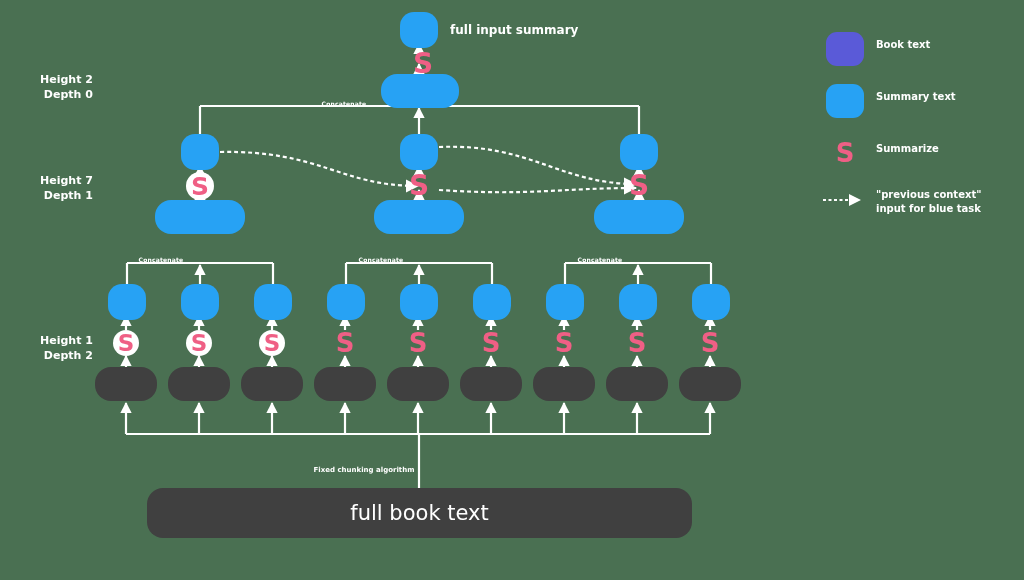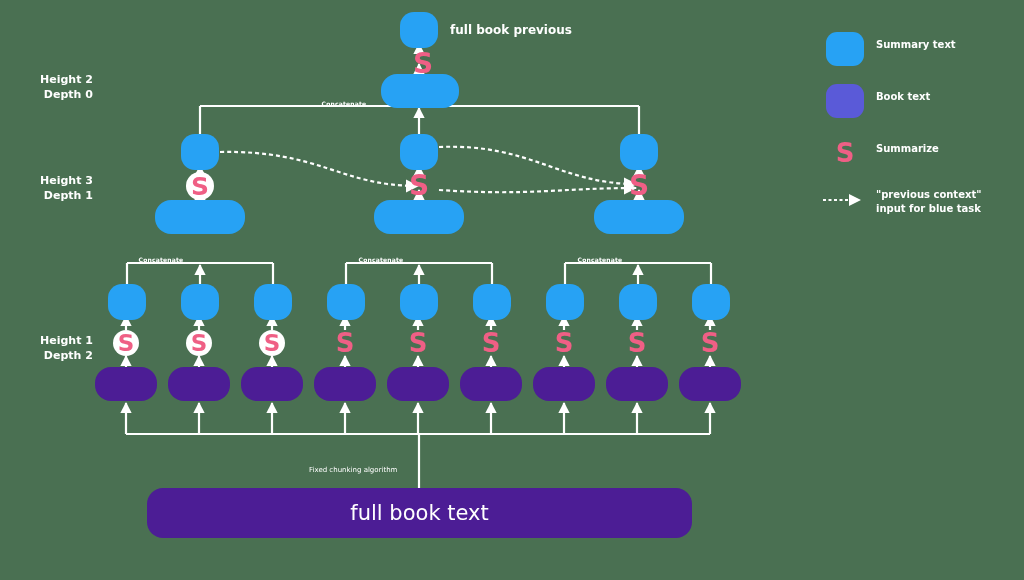--- a/index.html
+++ b/index.html
@@ -30,21 +30,21 @@
   
   .node {
     position: absolute;
     box-sizing: border-box;
   }
   .node-summary {
     background: #27a2f4;
     border-radius: 14px;
   }
   .node-book {
-    background: #4c1d95;
+    background: #404040;
     border-radius: 14px;
   }
   .node-wide {
     border-radius: 16px;
   }
 
   
   .sbadge {
     position: absolute;
     display: flex;
@@ -76,22 +76,22 @@
     font-size: 6px;
     font-weight: bold;
     text-align: center;
     letter-spacing: .2px;
     z-index: 7;
   }
   .chunk-label {
     position: absolute;
     color: #ffffff;
     font-size: 7px;
-    font-weight: normal;
-    text-align: left;
+    font-weight: bold;
+    text-align: center;
     z-index: 7;
   }
   .top-caption {
     position: absolute;
     color: #ffffff;
     font-size: 12px;
     font-weight: bold;
   }
   .bookbar-text {
     position: absolute;
@@ -243,25 +243,25 @@
       <line x1="710" y1="434" x2="710" y2="403" marker-end="url(#arrowhead-sm)"></line>
     </g>
 
     <g stroke="#ffffff" fill="none" stroke-width="2.2" stroke-dasharray="4 3">
       <path d="M220,152 C320,150 340,186 418,186" marker-end="url(#arrowhead)"></path>
       <path d="M439,147 C530,143 560,184 636,184" marker-end="url(#arrowhead)"></path>
       <path d="M439,190 C530,196 560,188 636,188" marker-end="url(#arrowhead)"></path>
     </g>
   </svg>
 
-  <div class="top-caption" style="left:450px; top:23px;">full book previous</div>
+  <div class="top-caption" style="left:450px; top:23px;">full input summary</div>
 
   <div class="lvl-label" style="left:40px; top:73px;">Height 2
 Depth 0</div>
-  <div class="lvl-label" style="left:40px; top:174px;">Height 3
+  <div class="lvl-label" style="left:40px; top:174px;">Height 7
 Depth 1</div>
   <div class="lvl-label" style="left:40px; top:334px;">Height 1
 Depth 2</div>
 
   <div class="concat-label" style="left:304px; top:100px; width:80px;">Concatenate</div>
   <div class="concat-label" style="left:121px; top:256px; width:80px;">Concatenate</div>
   <div class="concat-label" style="left:341px; top:256px; width:80px;">Concatenate</div>
   <div class="concat-label" style="left:560px; top:256px; width:80px;">Concatenate</div>
 
   <div class="chunk-label" style="left:309px; top:466px; width:110px;">Fixed chunking algorithm</div>
@@ -316,33 +316,33 @@
 
   <div class="node node-summary" style="left:692px; top:284px; width:38px; height:36px;"></div>
   <div class="sbadge" style="left:697px; top:330px; width:26px; height:26px; font-size:26px;">S</div>
   <div class="node node-book node-wide" style="left:679px; top:367px; width:62px; height:34px;"></div>
 
   <div class="node node-book" style="left:147px; top:488px; width:545px; height:50px; border-radius:16px;">
     <div class="bookbar-text">full book text</div>
   </div>
 
   <div id="legend">
+
+    <div class="leg-row">
+      <div class="leg-swatch">
+        <div class="leg-box book"></div>
+      </div>
+      <div class="leg-text">Book text</div>
+    </div>
 
     <div class="leg-row">
       <div class="leg-swatch">
         <div class="leg-box summary"></div>
       </div>
       <div class="leg-text">Summary text</div>
-    </div>
-
-    <div class="leg-row">
-      <div class="leg-swatch">
-        <div class="leg-box book"></div>
-      </div>
-      <div class="leg-text">Book text</div>
     </div>
 
     <div class="leg-row">
       <div class="leg-swatch" style="left:10px; top:6px;">
         <div class="leg-s">S</div>
       </div>
       <div class="leg-text">Summarize</div>
     </div>
 
 

